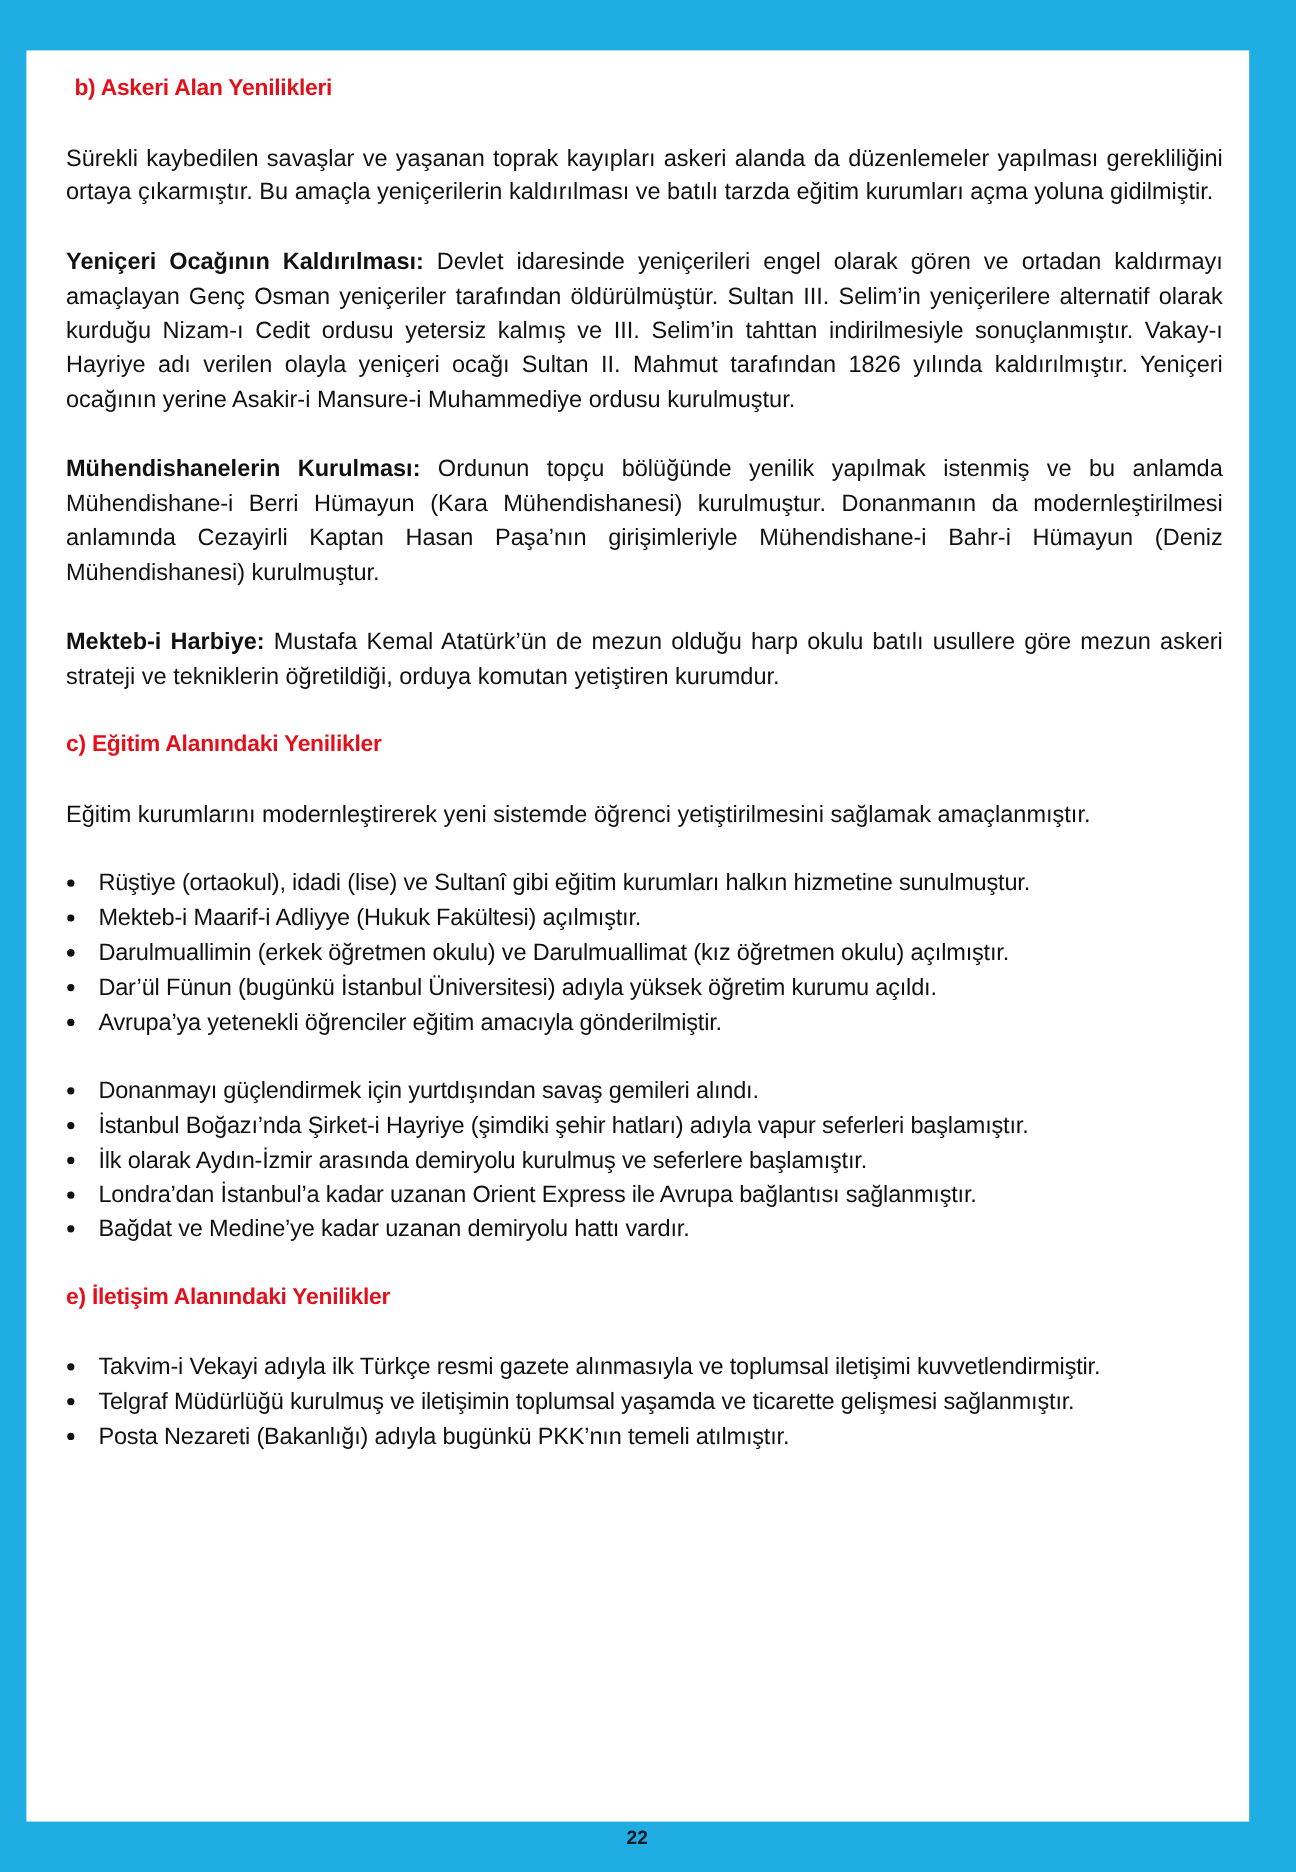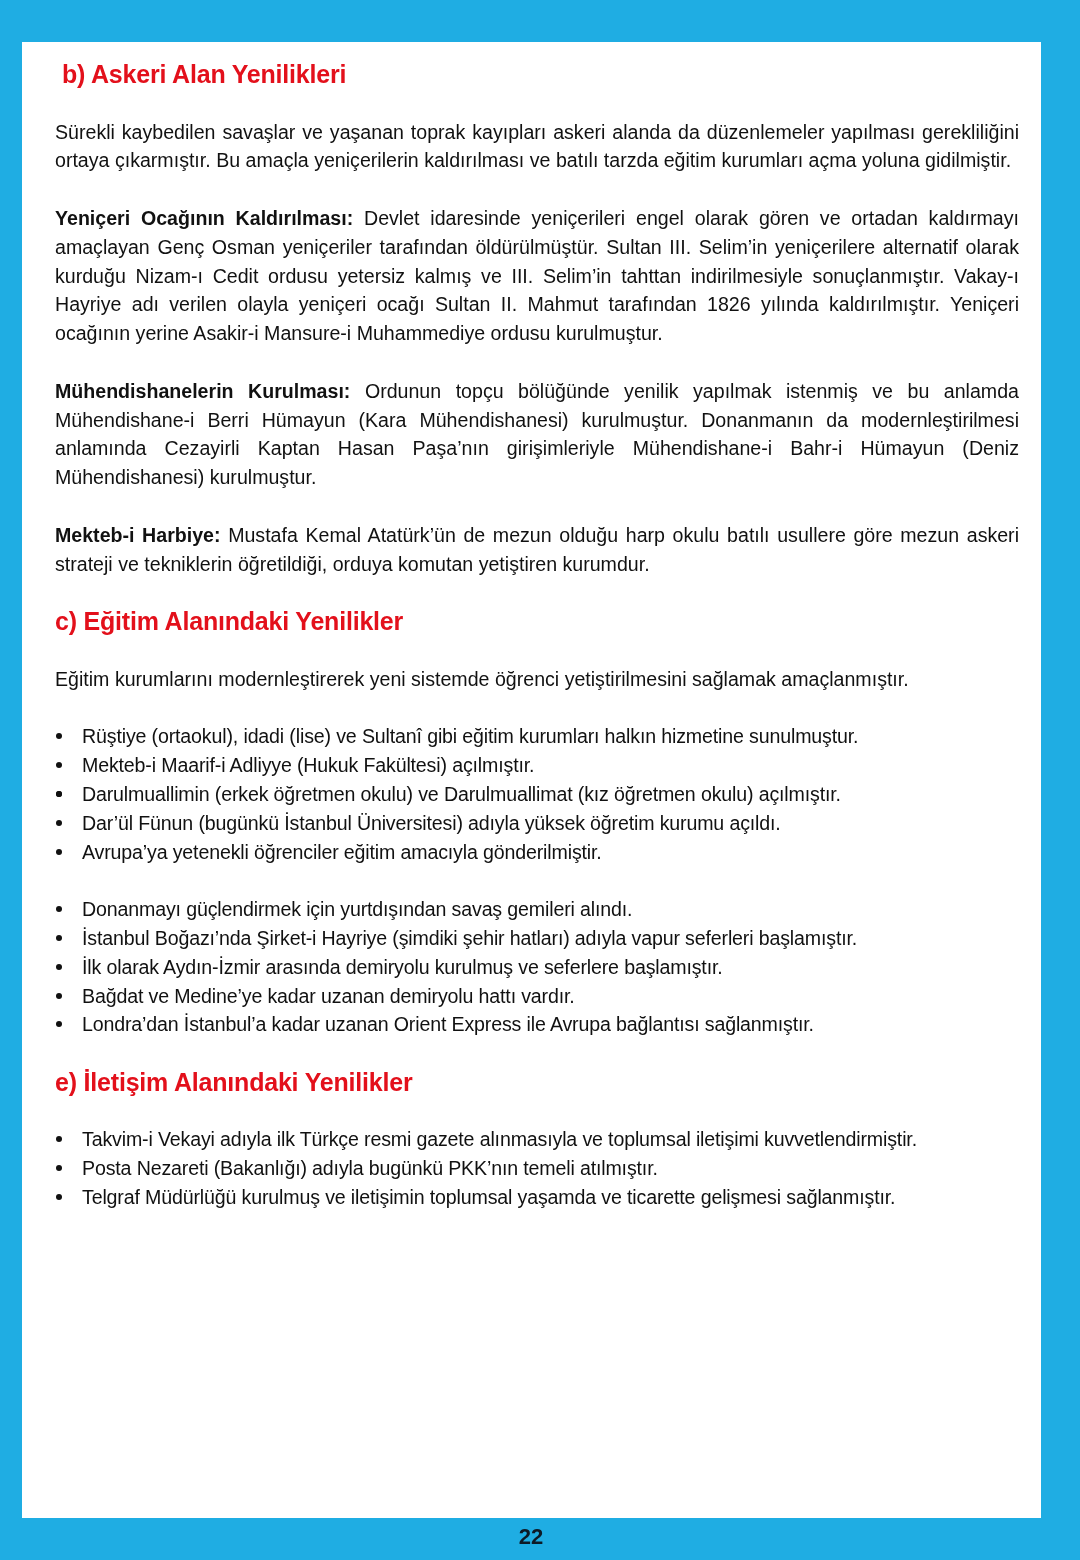--- a/index.html
+++ b/index.html
@@ -27,21 +27,21 @@
     left: 33px;
     top: 18px;
     width: 964px;
     color: #111111;
     font-size: 19.6px;
     line-height: 28.8px;
   }
   .heading {
     color: #E3101B;
     font-weight: bold;
-    font-size: 25px;
+    font-size: 19px;
     line-height: 28.8px;
     margin: 0 0 28.8px 0;
     letter-spacing: -0.2px;
   }
   .heading.first {
     padding-left: 7px;
   }
   .para {
     margin: 0 0 28.8px 0;
     text-align: justify;
@@ -70,21 +70,21 @@
     border-radius: 50%;
     background: #111;
   }
   .page-number {
     position: absolute;
     left: 0;
     width: 1062px;
     top: 1524px;
     text-align: center;
     font-weight: bold;
-    font-size: 22px;
+    font-size: 16px;
     color: #0d1a26;
     font-family: "Liberation Sans", sans-serif;
   }
 </style>
 </head>
 <body>
 
 <div class="page">
   <div class="content">
 
@@ -110,30 +110,30 @@
         <li><span class="bullet-dot"></span><span>Dar’ül Fünun (bugünkü İstanbul Üniversitesi) adıyla yüksek öğretim kurumu açıldı.</span></li>
         <li><span class="bullet-dot"></span><span>Avrupa’ya yetenekli öğrenciler eğitim amacıyla gönderilmiştir.</span></li>
       </ul>
     </section>
 
     <section>
       <ul class="bullets">
         <li><span class="bullet-dot"></span><span>Donanmayı güçlendirmek için yurtdışından savaş gemileri alındı.</span></li>
         <li><span class="bullet-dot"></span><span>İstanbul Boğazı’nda Şirket-i Hayriye (şimdiki şehir hatları) adıyla vapur seferleri başlamıştır.</span></li>
         <li><span class="bullet-dot"></span><span>İlk olarak Aydın-İzmir arasında demiryolu kurulmuş ve seferlere başlamıştır.</span></li>
+        <li><span class="bullet-dot"></span><span>Londra’dan İstanbul’a kadar uzanan Orient Express ile Avrupa bağlantısı sağlanmıştır.</span></li>
         <li><span class="bullet-dot"></span><span>Bağdat ve Medine’ye kadar uzanan demiryolu hattı vardır.</span></li>
-        <li><span class="bullet-dot"></span><span>Londra’dan İstanbul’a kadar uzanan Orient Express ile Avrupa bağlantısı sağlanmıştır.</span></li>
       </ul>
     </section>
 
     <section>
       <h2 class="heading">e) İletişim Alanındaki Yenilikler</h2>
       <ul class="bullets">
         <li><span class="bullet-dot"></span><span>Takvim-i Vekayi adıyla ilk Türkçe resmi gazete alınmasıyla ve toplumsal iletişimi kuvvetlendirmiştir.</span></li>
+        <li><span class="bullet-dot"></span><span>Telgraf Müdürlüğü kurulmuş ve iletişimin toplumsal yaşamda ve ticarette gelişmesi sağlanmıştır.</span></li>
         <li><span class="bullet-dot"></span><span>Posta Nezareti (Bakanlığı) adıyla bugünkü PKK’nın temeli atılmıştır.</span></li>
-        <li><span class="bullet-dot"></span><span>Telgraf Müdürlüğü kurulmuş ve iletişimin toplumsal yaşamda ve ticarette gelişmesi sağlanmıştır.</span></li>
       </ul>
     </section>
 
   </div>
 </div>
 
 <div class="page-number">22</div>
 
 </body></html>

